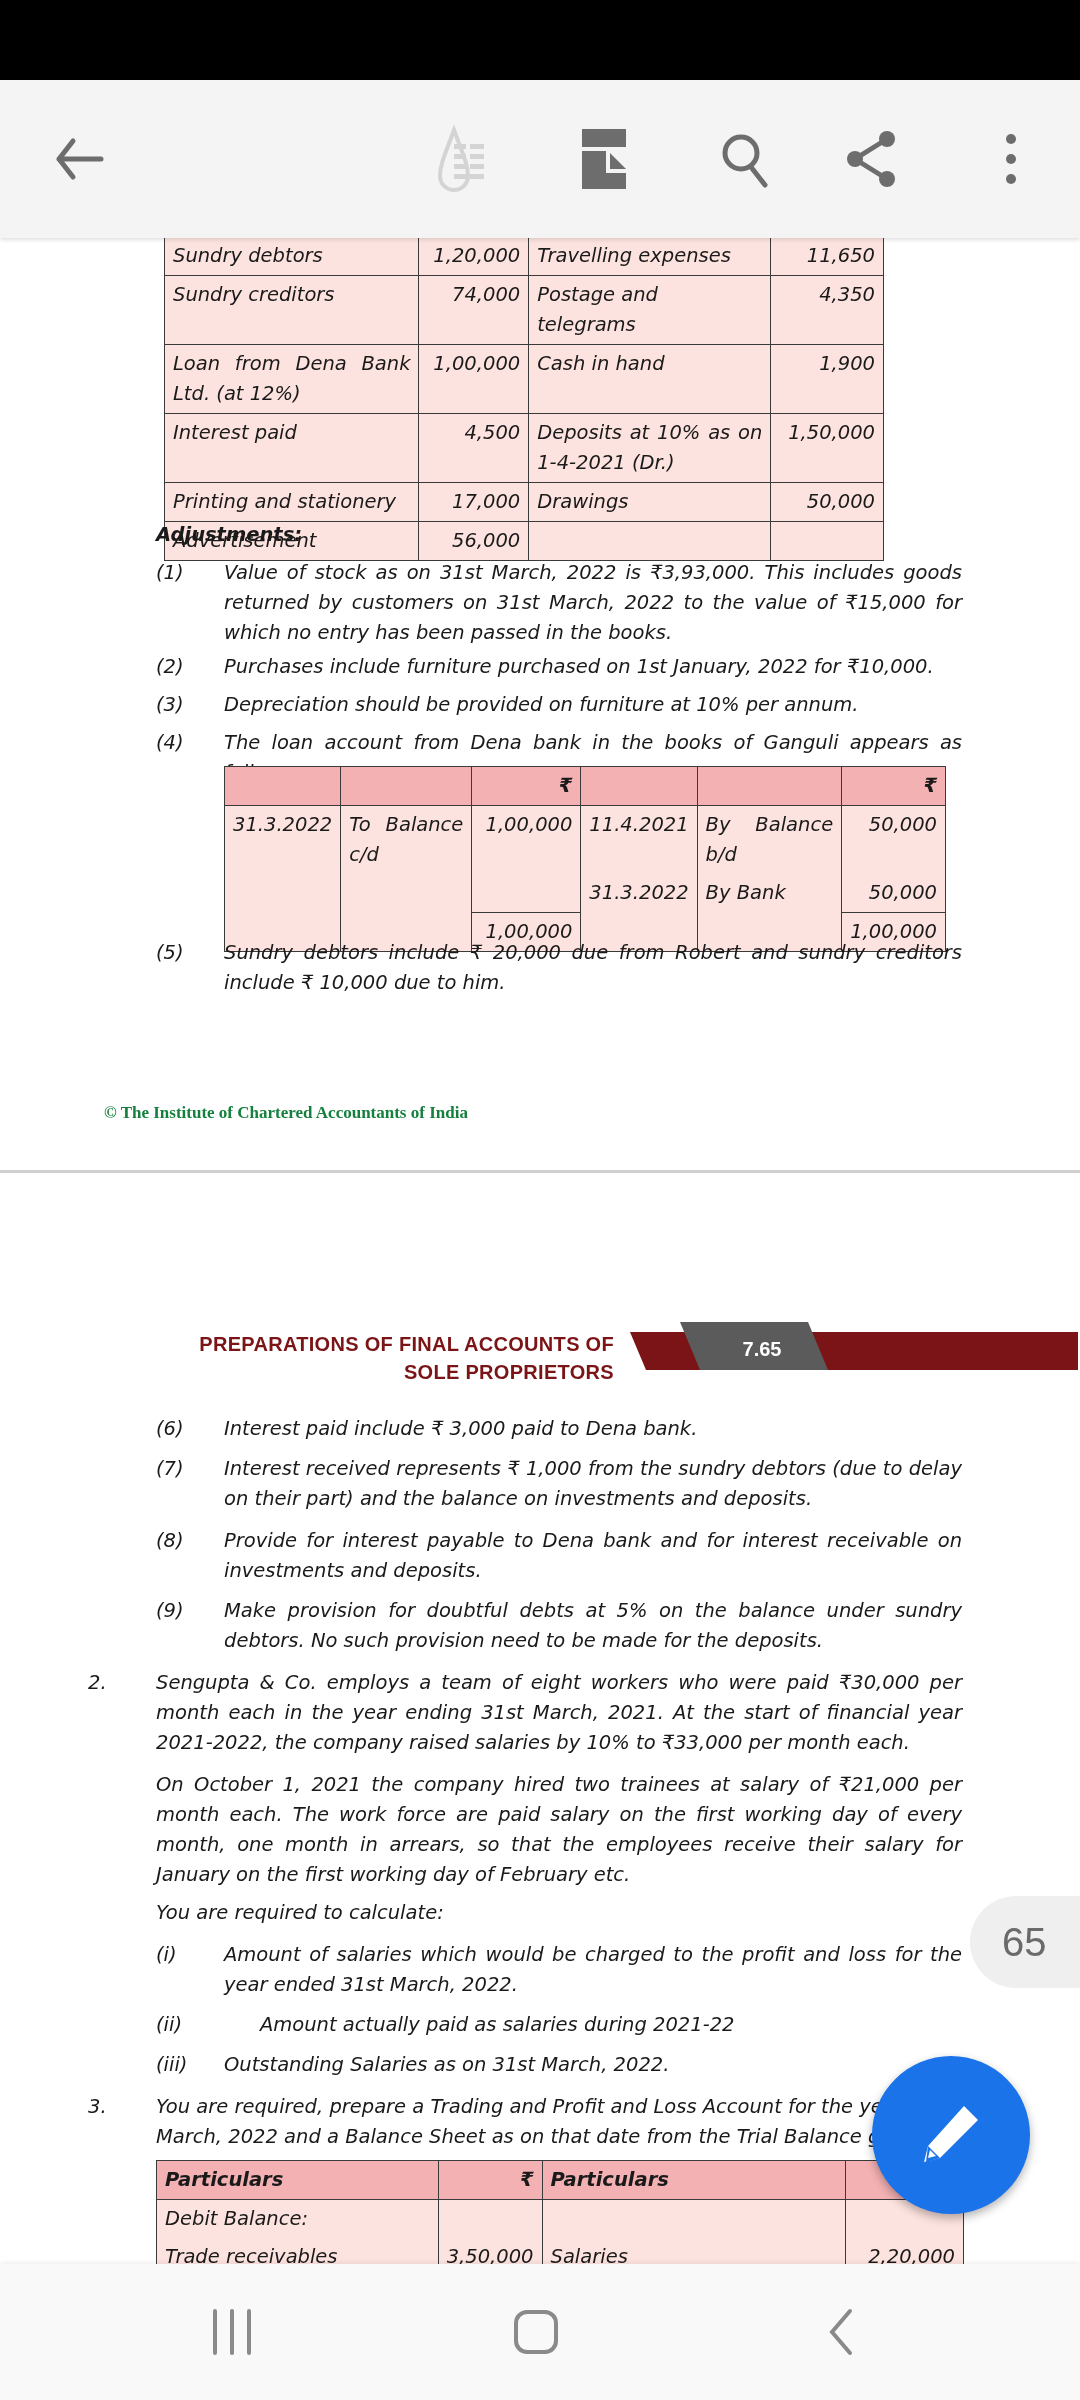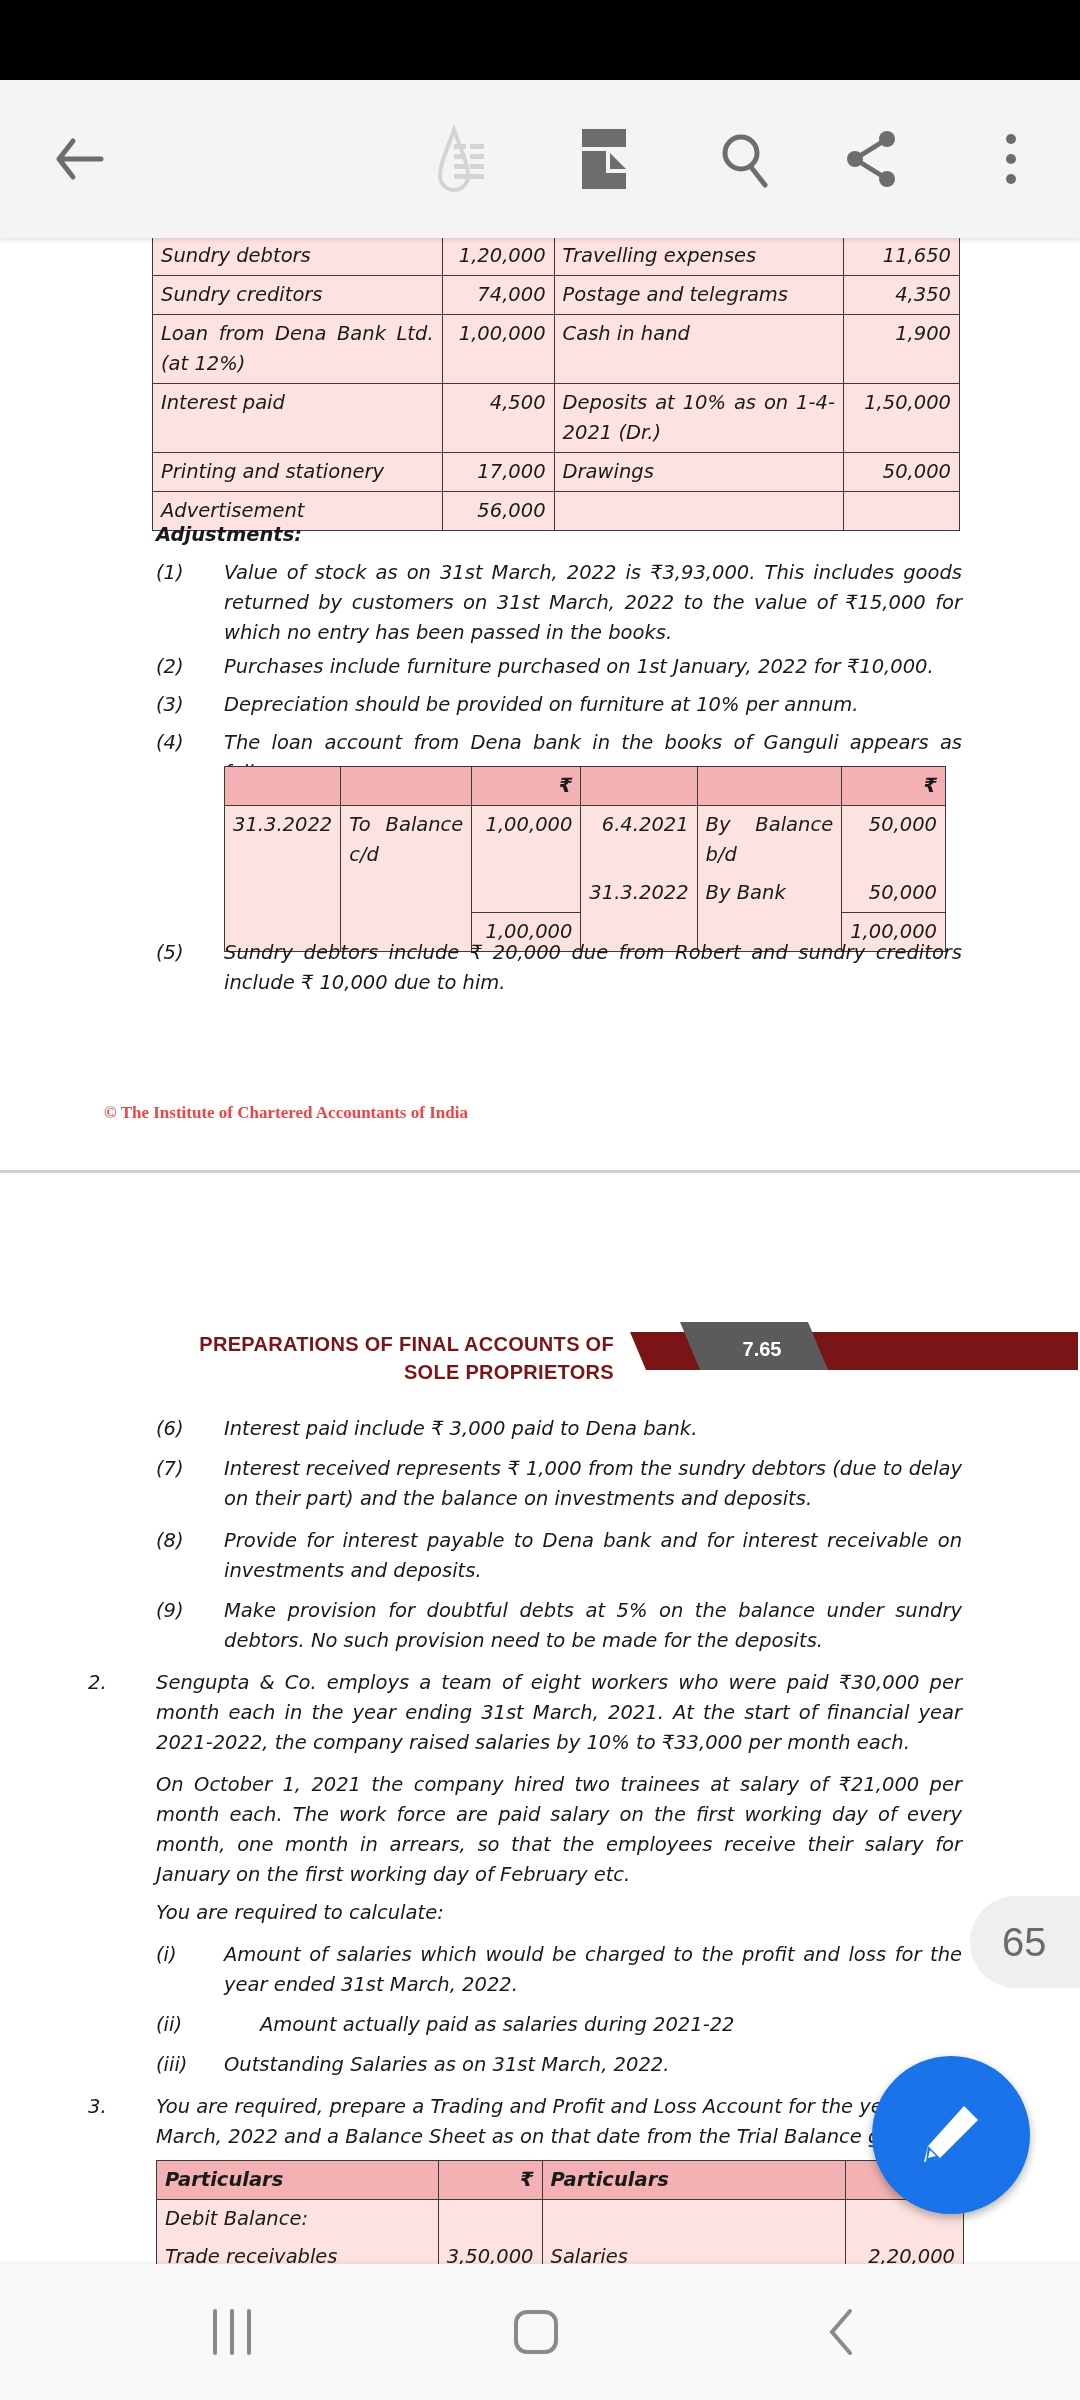--- a/index.html
+++ b/index.html
@@ -13,21 +13,21 @@
   table.tb td.num { text-align:right; }
   table.tb tr.hd td { background:#f4b1b3; font-weight:bold; }
   .t1 td { border-top:none; border-bottom:none; }
   .t1 tr:last-child td { border-bottom:1.5px solid #3a3a3a; }
   .para { position:absolute; left:156px; width:806px; text-align:justify; }
   .item { position:absolute; left:156px; width:806px; display:flex; }
   .item .n { width:68px; flex:none; }
   .item .tx { flex:1; text-align:justify; }
   .bold { font-weight:bold; }
   .divider { position:absolute; left:0; top:1170px; width:1080px; height:3px; background:#d0d0d0; }
-  .copyright { position:absolute; left:104px; top:1098px; font-family:"Liberation Serif", serif; font-style:normal; font-weight:bold; font-size:17px; color:#ef4444; }
+  .copyright { position:absolute; left:104px; top:1098px; font-family:"Liberation Serif", serif; font-style:normal; font-weight:bold; font-size:17px; color:#15803d; }
   .chap { position:absolute; left:150px; top:1330px; width:464px; text-align:right; font-family:"Liberation Sans", sans-serif; font-style:normal; font-weight:bold; color:#7a1416; font-size:20px; line-height:28px; letter-spacing:0.3px; }
   .fab { position:absolute; left:872px; top:2056px; width:158px; height:158px; border-radius:50%; background:#1a73e8; box-shadow:0 4px 10px rgba(0,0,0,0.3); display:flex; align-items:center; justify-content:center; z-index:6; }
   .pagebadge { position:absolute; left:970px; top:1896px; width:130px; height:92px; border-radius:46px 0 0 46px; background:#efefef; font-style:normal; font-family:"Liberation Sans", sans-serif; font-size:40px; color:#6a6a6a; display:flex; align-items:center; padding-left:32px; box-sizing:border-box; z-index:4; }
   .navbar { position:absolute; left:0; top:2264px; width:1080px; height:136px; background:#f9f9f9; z-index:7; box-shadow:0 -2px 4px rgba(0,0,0,0.06); }
   .navbar .nb { position:absolute; top:38px; width:80px; height:60px; display:flex; align-items:center; justify-content:center; }
 </style>
 </head>
 <body>
 
 <div class="statusbar"></div>
@@ -78,21 +78,21 @@
     <svg width="20" height="60" viewBox="0 0 20 60">
         <circle cx="10" cy="10" r="5" fill="#6d6d6d"></circle>
         <circle cx="10" cy="30" r="5" fill="#6d6d6d"></circle>
         <circle cx="10" cy="50" r="5" fill="#6d6d6d"></circle>
       </svg>
   </div>
 </div>
 
 <div class="doc">
 
-  <table class="tb t1" style="left:152px; top:236px; width:808px;padding-left:9px;">
+  <table class="tb t1" style="left:164px; top:236px; width:720px;padding-left:9px;">
     <colgroup>
         <col style="width:290px">
         <col style="width:112px">
         <col style="width:290px">
         <col style="width:116px">
       </colgroup>
     <tbody>
         <tr>
           <td>Sundry debtors</td>
           <td class="num">1,20,000</td>
@@ -166,21 +166,21 @@
           <td></td>
           <td class="num">₹</td>
           <td></td>
           <td></td>
           <td class="num">₹</td>
         </tr>
     <tr>
       <td rowspan="3">31.3.2022</td>
       <td rowspan="3" style="text-align:justify">To Balance c/d</td>
       <td rowspan="2" class="num">1,00,000</td>
-      <td class="num" style="border-bottom:none">6.4.2021</td>
+      <td class="num" style="border-bottom:none">11.4.2021</td>
       <td style="border-bottom:none;text-align:justify">By Balance b/d</td>
       <td class="num" style="border-bottom:none">50,000</td>
     </tr>
     <tr>
       <td rowspan="2" class="num" style="border-top:none">31.3.2022</td>
       <td rowspan="2" style="border-top:none">By Bank</td>
       <td class="num" style="border-top:none">50,000</td>
     </tr>
     <tr>
       <td class="num">1,00,000</td>

